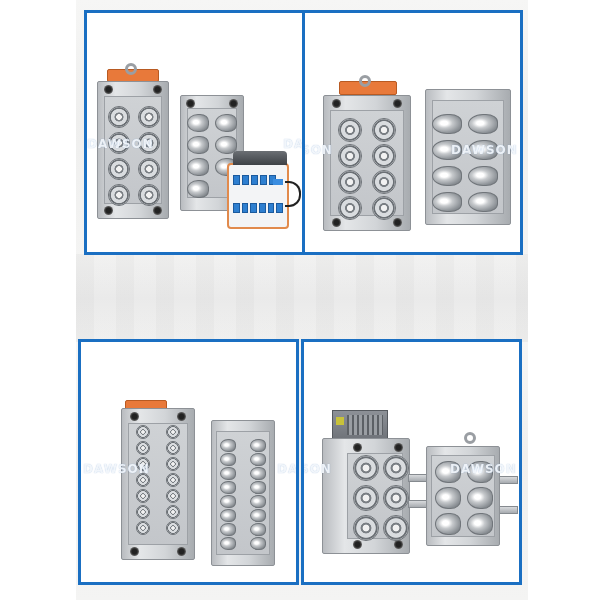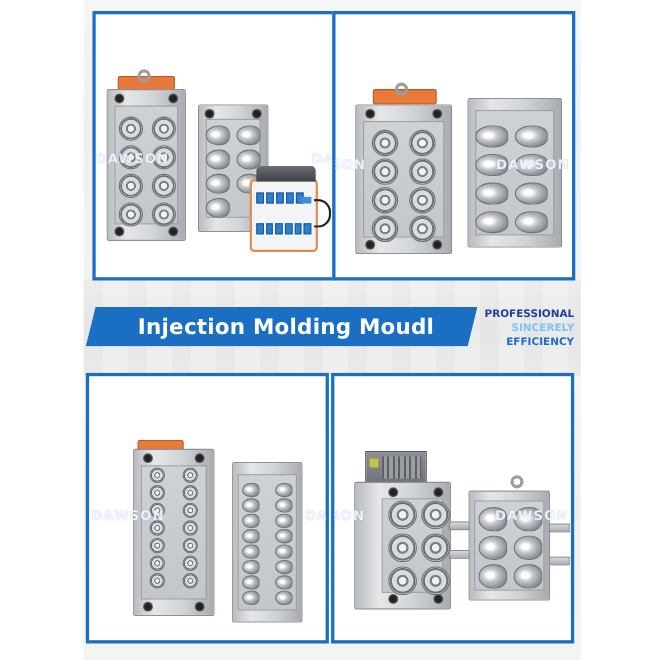--- a/index.html
+++ b/index.html
@@ -209,28 +209,20 @@
       <div class="core" style="left:42px;top:50px;width:30px;height:20px;"></div>
       <div class="core" style="left:6px;top:76px;width:30px;height:20px;"></div>
       <div class="core" style="left:42px;top:76px;width:30px;height:20px;"></div>
       <div class="core" style="left:6px;top:102px;width:30px;height:20px;"></div>
       <div class="core" style="left:42px;top:102px;width:30px;height:20px;"></div>
     </div>
     <div class="watermark" style="left:-4px;top:130px;">SON</div>
     <div class="watermark" style="left:146px;top:130px;">DAWSON</div>
   </div>
 
-  <div class="banner">
-    <span class="banner-title">Injection Molding Moudl</span>
-  </div>
-  <div class="slogan">
-    <div class="s1">PROFESSIONAL</div>
-    <div class="s2">SINCERELY</div>
-    <div class="s3">EFFICIENCY</div>
-  </div>
 
   <div class="frame frame-3">
     <div class="orange-cap" style="left:44px;top:58px;width:42px;height:10px;"></div>
     <div class="mold" style="left:40px;top:66px;width:74px;height:152px;">
       <div class="bolt" style="left:8px;top:3px;"></div>
       <div class="bolt" style="right:8px;top:3px;"></div>
       <div class="bolt" style="left:8px;bottom:3px;"></div>
       <div class="bolt" style="right:8px;bottom:3px;"></div>
       <div class="plate"></div>
       <div class="cavity" style="left:14px;top:16px;width:14px;height:14px;"></div>

